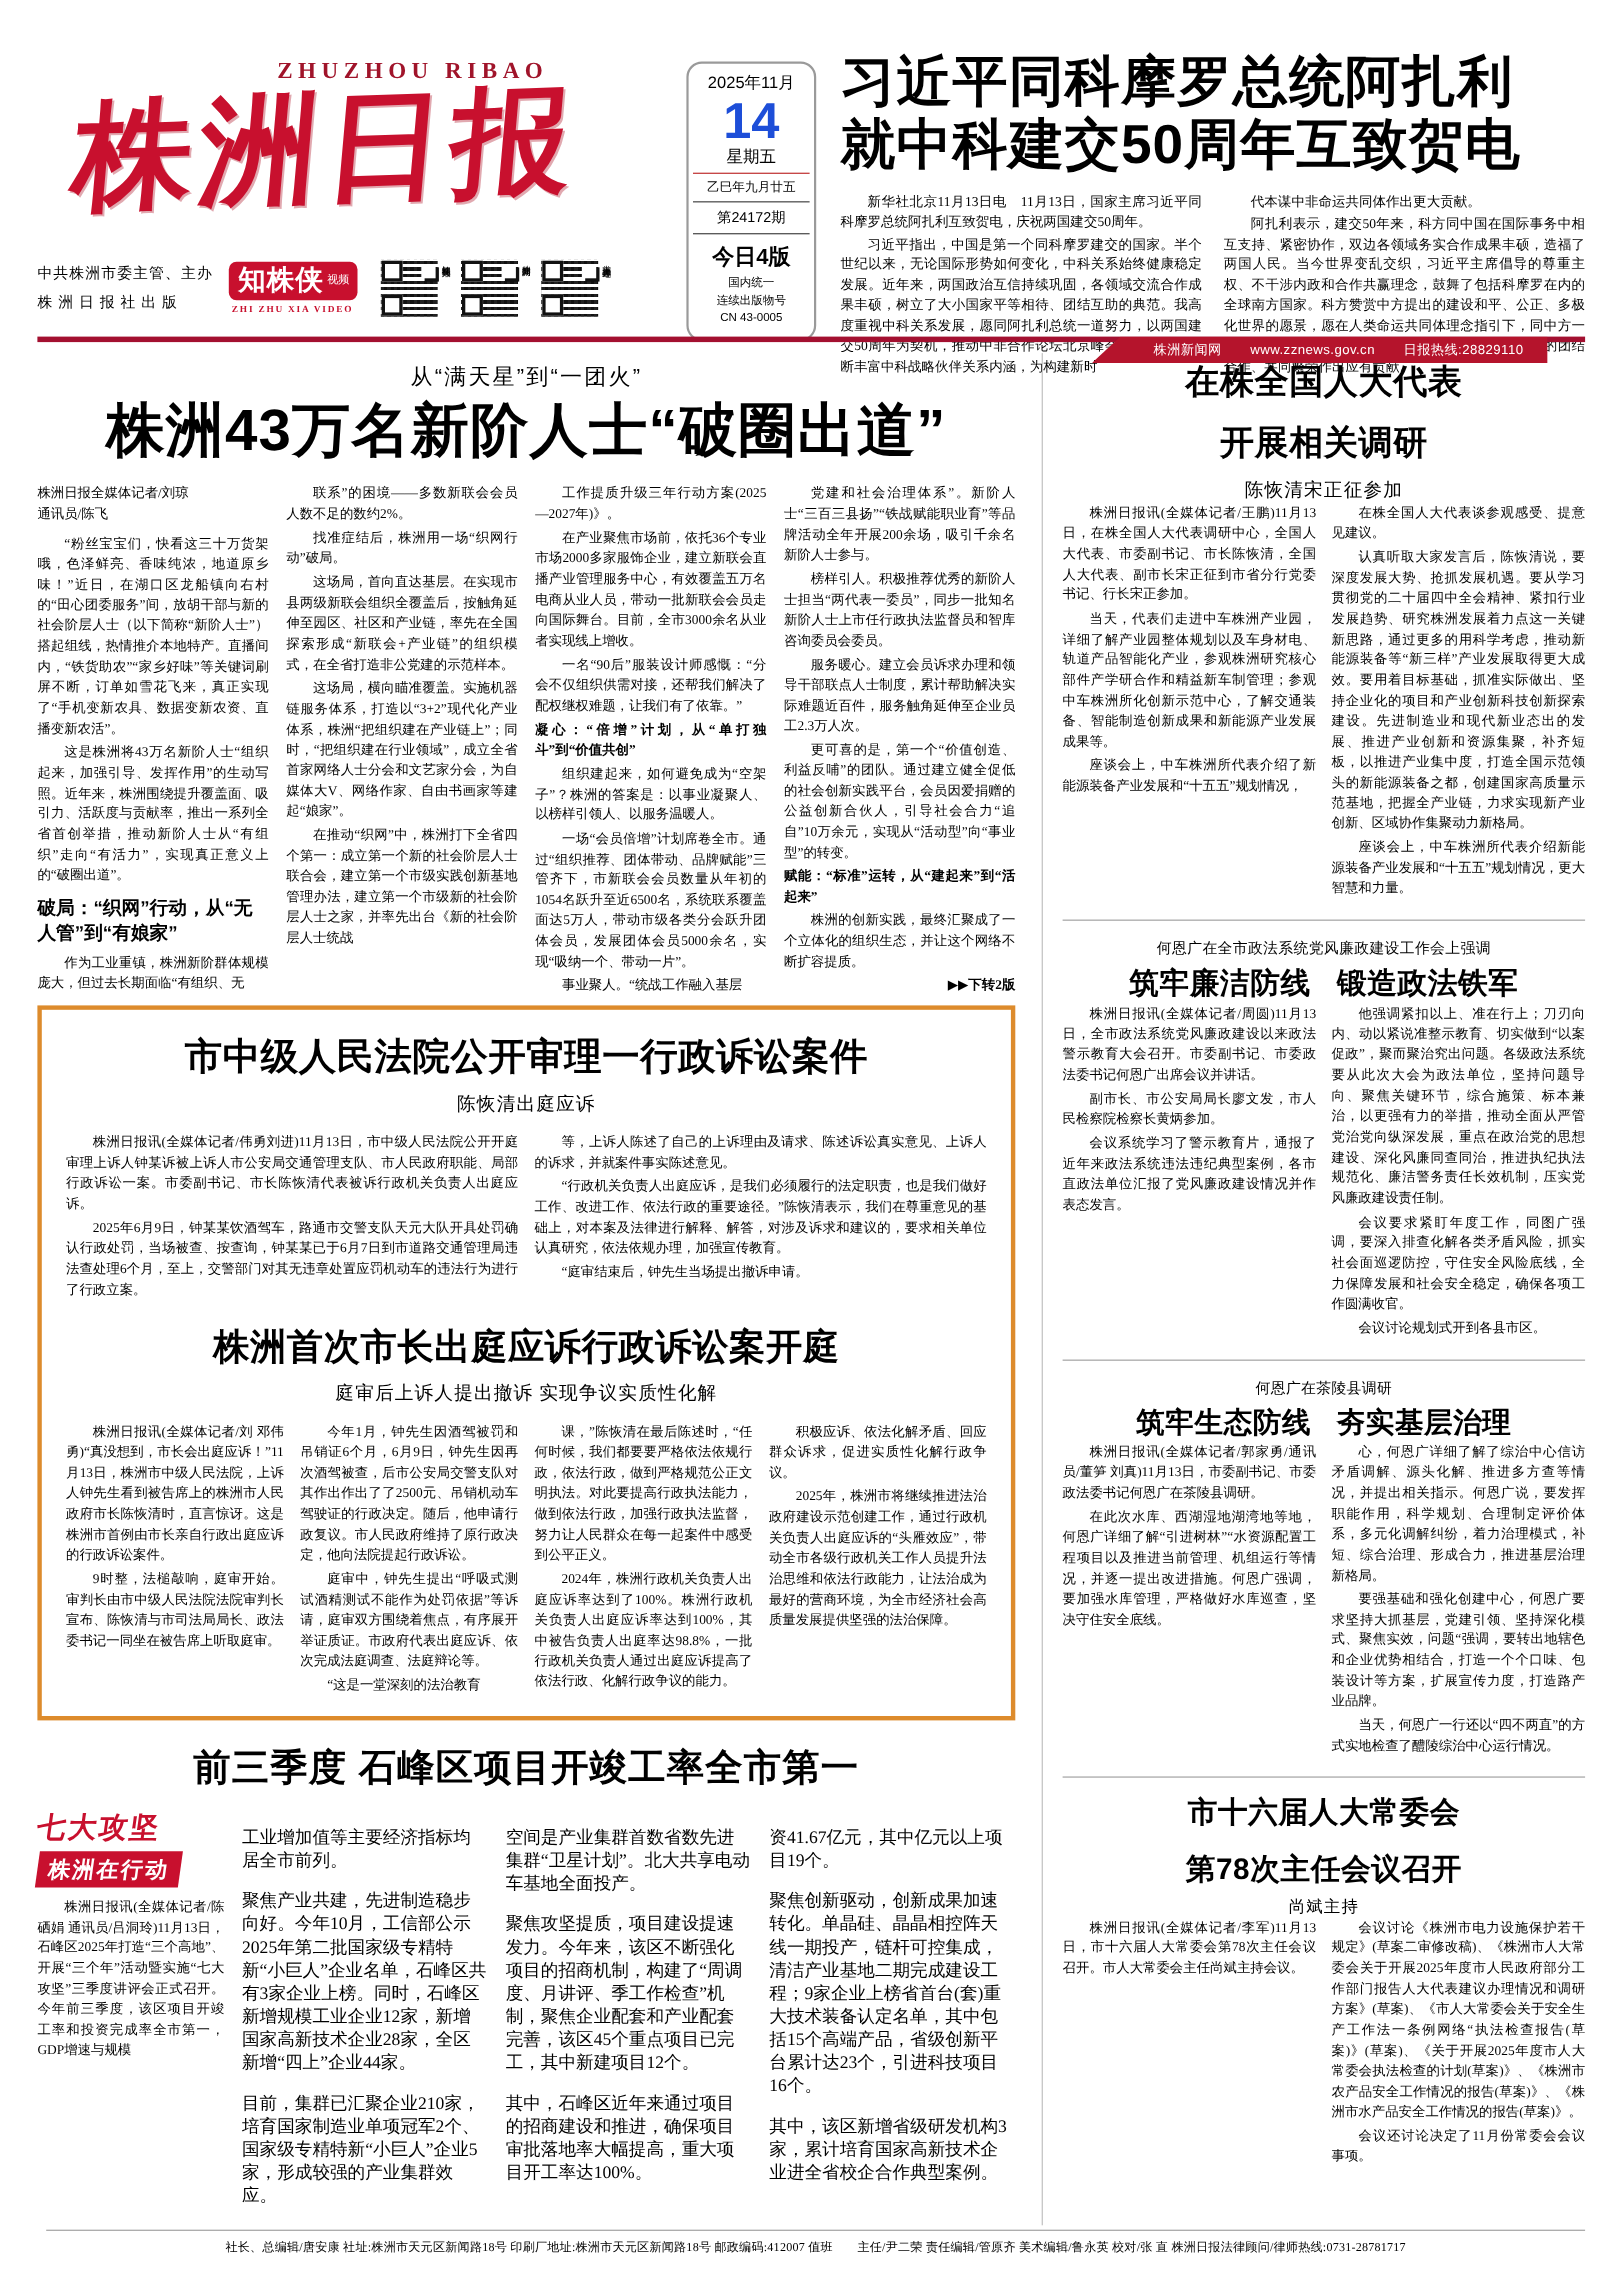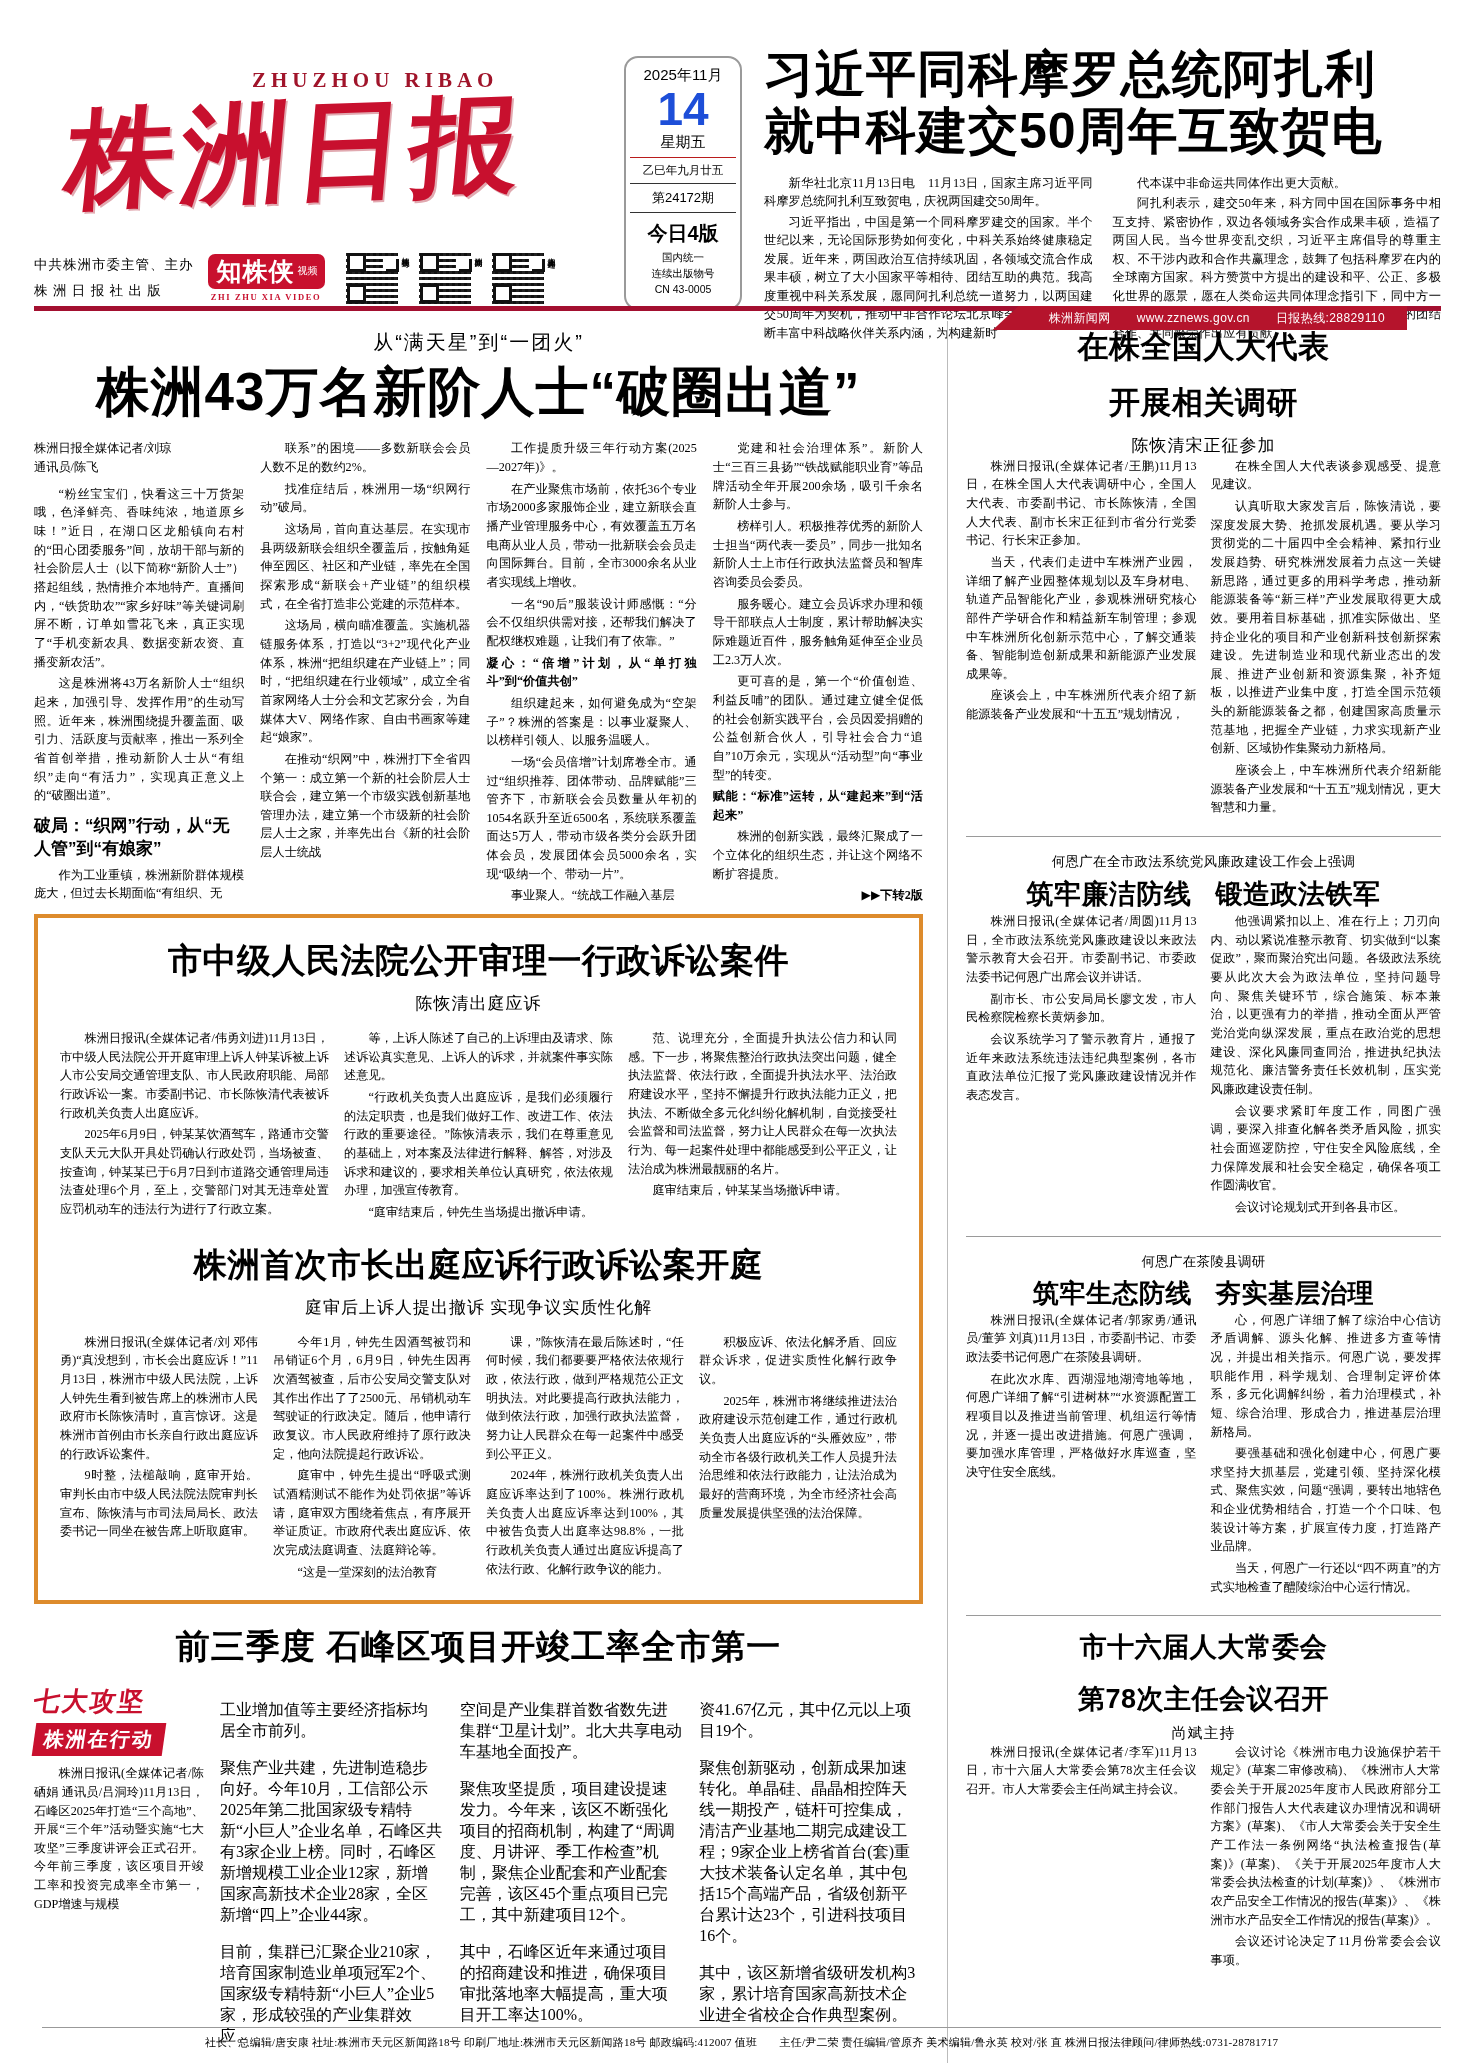--- a/index.html
+++ b/index.html
@@ -5,21 +5,21 @@
   html,body{margin:0;padding:0;background:#fff;}
   body{
     width:1475px;height:2064px;
     font-family:"Liberation Serif","DejaVu Serif",serif;
     color:#000;overflow:hidden;position:relative;
   }
   .page{width:1475px;height:2064px;position:relative;box-sizing:border-box;padding:0 34px;}
 
   
   .masthead{display:flex;align-items:flex-start;padding-top:46px;height:300px;box-sizing:border-box;}
-  .brandcol{width:590px;flex:0 0 590px;position:relative;margin-top:16px;}
+  .brandcol{width:590px;flex:0 0 590px;position:relative;}
   .pinyin{
     font-family:"Liberation Serif",serif;font-weight:bold;
     color:#a0142a;font-size:21px;letter-spacing:5px;
     margin-left:218px;margin-top:6px;
   }
   .logo-cn{
     font-family:"Liberation Serif","DejaVu Serif",serif;
     font-weight:bold;color:#c8102e;font-size:108px;line-height:1.0;
     letter-spacing:6px;margin-top:4px;margin-left:34px;
     transform:skewX(-7deg) rotate(-2deg);
@@ -269,24 +269,20 @@
         <div class="cols4">
           <div class="col">
             <p>株洲日报讯(全媒体记者/伟勇刘进)11月13日，市中级人民法院公开开庭审理上诉人钟某诉被上诉人市公安局交通管理支队、市人民政府职能、局部行政诉讼一案。市委副书记、市长陈恢清代表被诉行政机关负责人出庭应诉。</p>
             <p>2025年6月9日，钟某某饮酒驾车，路通市交警支队天元大队开具处罚确认行政处罚，当场被查、按查询，钟某某已于6月7日到市道路交通管理局违法查处理6个月，至上，交警部门对其无违章处置应罚机动车的违法行为进行了行政立案。</p>
           </div>
           <div class="col">
             <p>等，上诉人陈述了自己的上诉理由及请求、陈述诉讼真实意见、上诉人的诉求，并就案件事实陈述意见。</p>
             <p>“行政机关负责人出庭应诉，是我们必须履行的法定职责，也是我们做好工作、改进工作、依法行政的重要途径。”陈恢清表示，我们在尊重意见的基础上，对本案及法律进行解释、解答，对涉及诉求和建议的，要求相关单位认真研究，依法依规办理，加强宣传教育。</p>
             <p>“庭审结束后，钟先生当场提出撤诉申请。</p>
           </div>
-          <div class="col">
-            <p>范、说理充分，全面提升执法公信力和认同感。下一步，将聚焦整治行政执法突出问题，健全执法监督、依法行政，全面提升执法水平、法治政府建设水平，坚持不懈提升行政执法能力正义，把执法、不断做全多元化纠纷化解机制，自觉接受社会监督和司法监督，努力让人民群众在每一次执法行为、每一起案件处理中都能感受到公平正义，让法治成为株洲最靓丽的名片。</p>
-            <p>庭审结束后，钟某某当场撤诉申请。</p>
-          </div>
         </div>
 
         <div class="obox-h2">株洲首次市长出庭应诉行政诉讼案开庭</div>
         <div class="obox-sub">庭审后上诉人提出撤诉 实现争议实质性化解</div>
         <div class="cols4">
           <div class="col">
             <p>株洲日报讯(全媒体记者/刘 邓伟勇)“真没想到，市长会出庭应诉！”11月13日，株洲市中级人民法院，上诉人钟先生看到被告席上的株洲市人民政府市长陈恢清时，直言惊讶。这是株洲市首例由市长亲自行政出庭应诉的行政诉讼案件。</p>
             <p>9时整，法槌敲响，庭审开始。审判长由市中级人民法院法院审判长宣布、陈恢清与市司法局局长、政法委书记一同坐在被告席上听取庭审。</p>
           </div>
           <div class="col">

